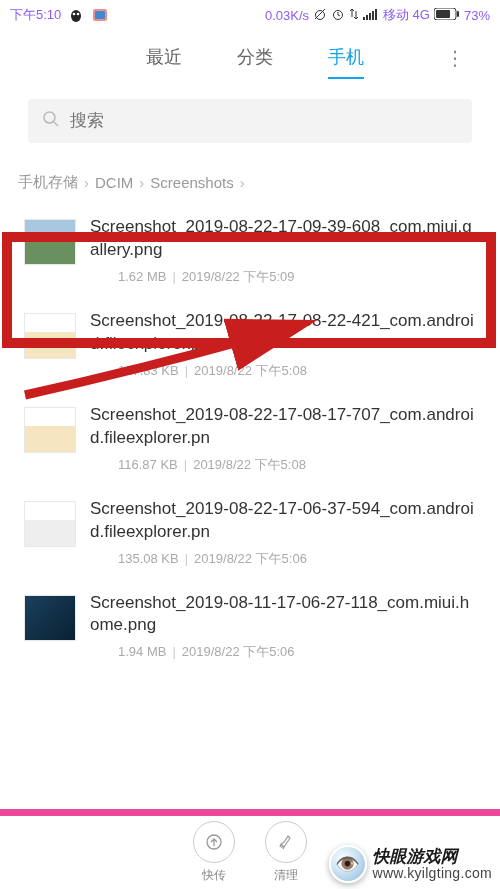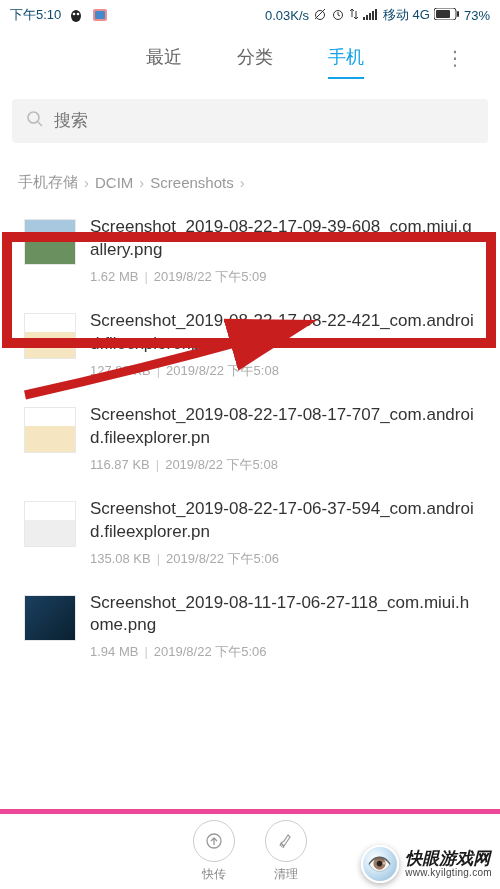--- a/index.html
+++ b/index.html
@@ -1,65 +1,65 @@
 <!DOCTYPE html>
 <html><head>
   <meta charset="utf-8">
   <style>
     * { margin: 0; padding: 0; box-sizing: border-box; }
     body { width: 500px; height: 889px; background: #fff; font-family: -apple-system, "Helvetica Neue", Arial, sans-serif; position: relative; overflow: hidden; }
     
-    .status-bar { height: 30px; display: flex; align-items: center; justify-content: space-between; padding: 0 10px; font-size: 13px; color: #0c4a6e; }
+    .status-bar { height: 30px; display: flex; align-items: center; justify-content: space-between; padding: 0 10px; font-size: 13px; color: #8b5cf6; }
     .status-left { display: flex; align-items: center; gap: 6px; }
     .status-right { display: flex; align-items: center; gap: 4px; }
     .status-icon { width: 18px; height: 18px; display: inline-flex; align-items: center; justify-content: center; }
     
     .tabs { display: flex; align-items: center; height: 55px; padding: 0 25px; }
     .tabs-spacer-l { width: 100px; }
     .tabs-spacer-r { width: 50px; }
     .tab-group { flex: 1; display: flex; justify-content: center; gap: 55px; }
     .tab { font-size: 18px; color: #666; padding: 8px 0; border-bottom: 2px solid transparent; }
     .tab.active { color: #14a3e8; border-bottom-color: #14a3e8; }
     .menu-dots { color: #888; font-size: 20px; padding: 0 10px; }
     
-    .search-wrap { padding: 14px 12px; }
+    .search-wrap { padding: 14px 28px; }
     .search-box { background: #f3f3f3; border-radius: 4px; height: 44px; display: flex; align-items: center; padding: 0 14px; gap: 10px; }
     .search-box .si { color: #bbb; }
     .search-box input { border: none; background: transparent; font-size: 17px; color: #aaa; outline: none; flex: 1; }
     
     .breadcrumb { display: flex; align-items: center; gap: 6px; padding: 16px 18px 12px; font-size: 15px; color: #999; }
     .bc-item { color: #999; }
     .bc-chev { color: #bbb; }
     
     .files { }
     .file-row { display: flex; padding: 12px 24px; gap: 14px; align-items: flex-start; }
     .thumb { width: 52px; height: 46px; background: #eef; flex-shrink: 0; margin-top: 3px; border: 1px solid #e8e8e8; display: flex; align-items: center; justify-content: center; font-size: 8px; color: #999; }
     .thumb.t1 { background: linear-gradient(to bottom, #a8c8e0 50%, #6a9060 50%); }
     .thumb.t2 { background: linear-gradient(to bottom, #fff 40%, #f5e5c0 40%); }
     .thumb.t3 { background: linear-gradient(to bottom, #fff 40%, #f5e5c0 40%); }
     .thumb.t4 { background: linear-gradient(to bottom, #fff 40%, #eee 40%); }
     .thumb.t5 { background: linear-gradient(135deg, #1a4060, #0a2030); }
     .file-info { flex: 1; min-width: 0; }
     .file-name { font-size: 17px; color: #333; line-height: 1.35; word-break: break-all; }
-    .file-meta { font-size: 13px; color: #aaa; margin-top: 6px; }
+    .file-meta { font-size: 13px; color: #aaa; margin-top: 6px; margin-left: 28px; }
     .file-meta .sep { margin: 0 6px; color: #ccc; }
     
     .highlight-box { position: absolute; left: 2px; top: 232px; width: 494px; height: 116px; border: 10px solid #c81e1e; pointer-events: none; z-index: 5; }
     .arrow-svg { position: absolute; left: 10px; top: 310px; width: 310px; height: 90px; z-index: 6; pointer-events: none; }
     
-    .bottom-bar { position: absolute; bottom: 0; left: 0; right: 0; height: 80px; border-top: 5px solid #ec4899; background: #fff; display: flex; align-items: center; justify-content: center; gap: 30px; }
+    .bottom-bar { position: absolute; bottom: 0; left: 0; right: 0; height: 80px; border-top: 7px solid #ec4899; background: #fff; display: flex; align-items: center; justify-content: center; gap: 30px; }
     .bb-btn { display: flex; flex-direction: column; align-items: center; gap: 4px; }
     .bb-circle { width: 42px; height: 42px; border: 1px solid #ccc; border-radius: 50%; display: flex; align-items: center; justify-content: center; color: #888; }
     .bb-label { font-size: 12px; color: #888; }
     
     .watermark { position: absolute; right: 8px; bottom: 6px; display: flex; align-items: center; gap: 6px; z-index: 10; }
     .wm-logo { width: 38px; height: 38px; border-radius: 50%; background: radial-gradient(circle at 35% 35%, #fff 0%, #cfe6f5 40%, #8fb8d8 100%); border: 2px solid #fff; box-shadow: 0 2px 6px rgba(0,0,0,0.3); display: flex; align-items: center; justify-content: center; font-size: 20px; }
     .wm-text { display: flex; flex-direction: column; line-height: 1.05; }
     .wm-cn { font-size: 17px; font-weight: 900; color: #1a1a1a; font-style: italic; text-shadow: 1px 1px 0 #fff; }
-    .wm-url { font-size: 10px; color: #444; letter-spacing: 0.3px; }
+    .wm-url { font-size: 14px; color: #444; letter-spacing: 0.3px; }
   </style>
 </head>
 <body>
 
 <div class="status-bar">
   <div class="status-left">
     <span>下午5:10</span>
     <span class="status-icon">
       <svg width="16" height="16" viewBox="0 0 16 16">
           <ellipse cx="8" cy="9" rx="5" ry="6" fill="#222"></ellipse>

